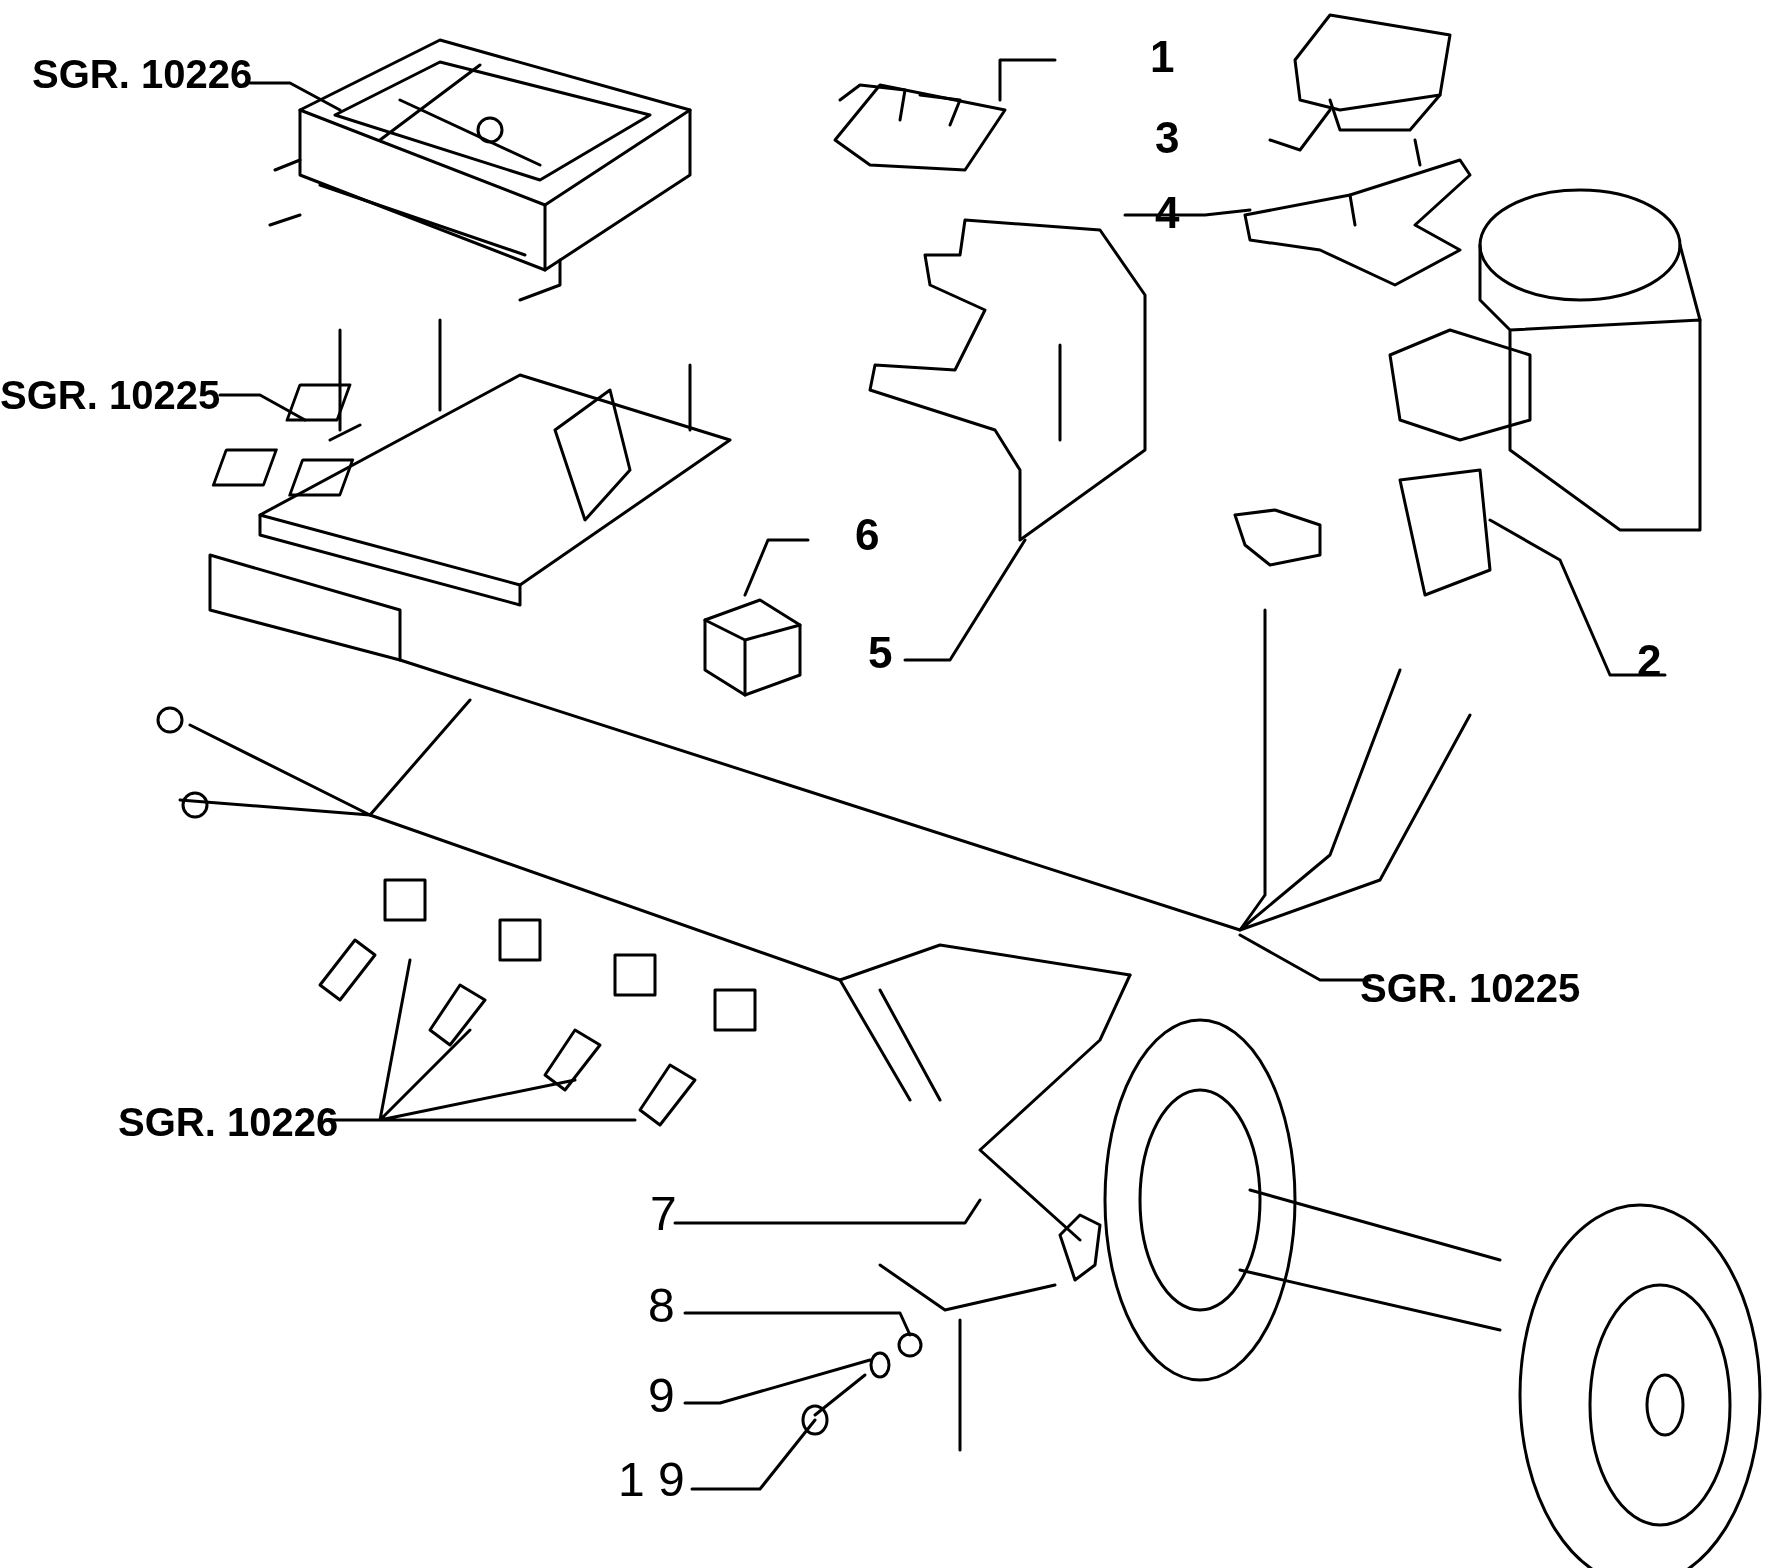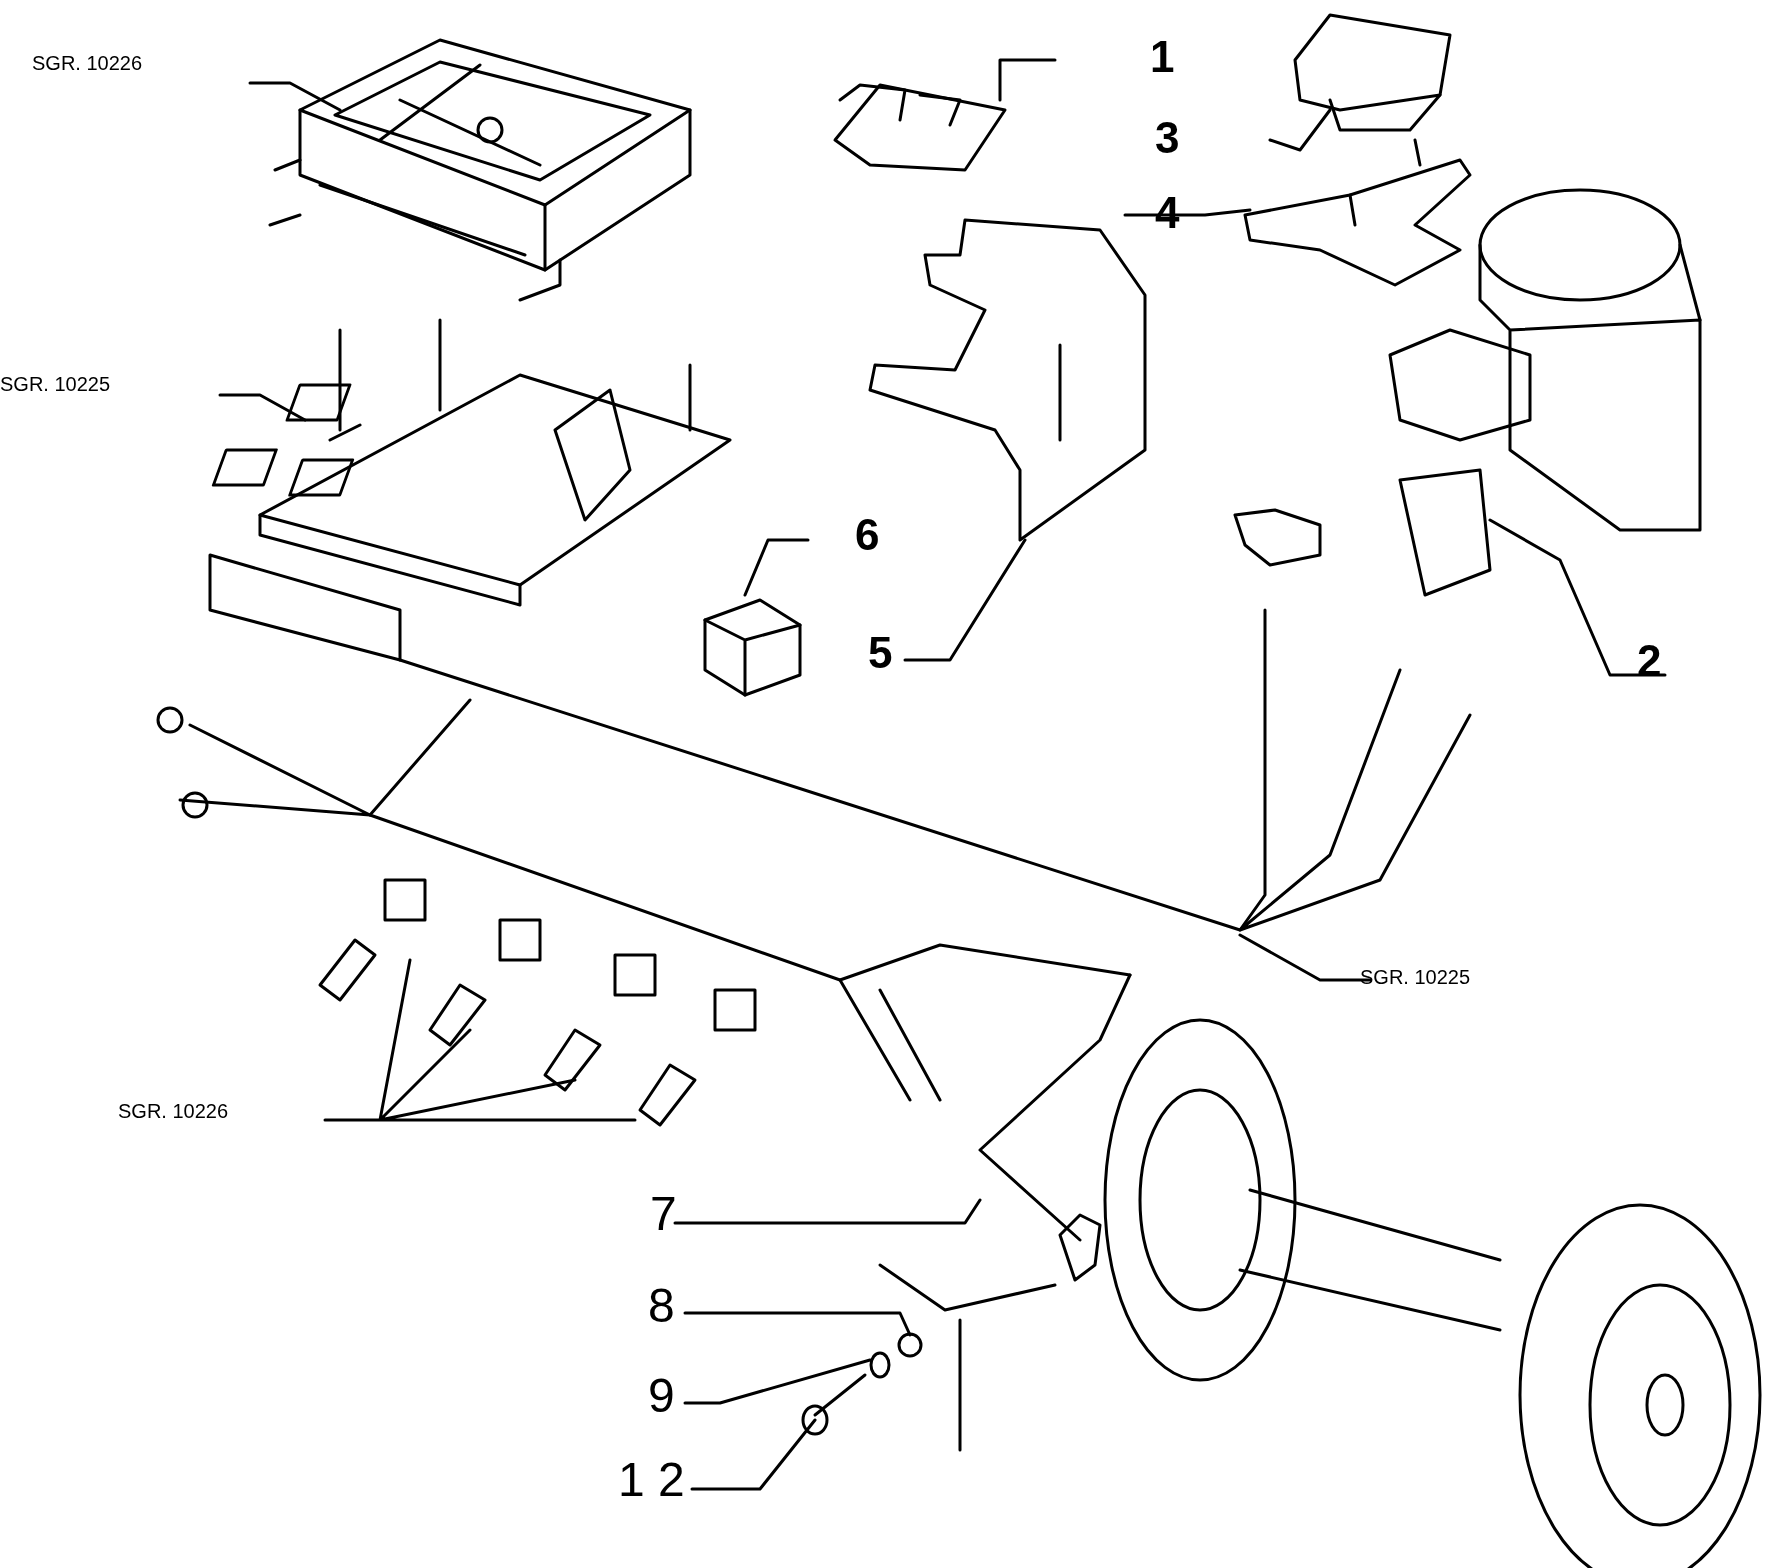--- a/index.html
+++ b/index.html
@@ -1,19 +1,19 @@
 <!DOCTYPE html>
 <html><head>
 <meta charset="utf-8">
 <style>
   html,body{margin:0;padding:0;background:#ffffff;}
   body{width:1782px;height:1568px;position:relative;overflow:hidden;font-family:"Liberation Sans",sans-serif;}
   svg{position:absolute;left:0;top:0;}
   .lbl{position:absolute;color:#000;white-space:nowrap;}
-  .sgr{font-size:20px;font-weight:normal;}
+  .sgr{font-size:40px;font-weight:bold;}
   .num{font-size:44px;font-weight:bold;}
   .numl{font-size:48px;font-weight:normal;}
 </style>
 </head>
 <body>
 
 <svg width="1782" height="1568" viewBox="0 0 1782 1568" fill="none" stroke="#000" stroke-width="3" stroke-linejoin="round" stroke-linecap="round">
 
   <g>
     <path d="M300 110 L440 40 L690 110 L545 205 Z"></path>
@@ -138,13 +138,13 @@
 
 <div class="lbl num" style="left:1150px;top:32px;">1</div>
 <div class="lbl num" style="left:1637px;top:636px;">2</div>
 <div class="lbl num" style="left:1155px;top:113px;">3</div>
 <div class="lbl num" style="left:1155px;top:188px;">4</div>
 <div class="lbl num" style="left:868px;top:628px;">5</div>
 <div class="lbl num" style="left:855px;top:510px;">6</div>
 <div class="lbl numl" style="left:650px;top:1186px;">7</div>
 <div class="lbl numl" style="left:648px;top:1278px;">8</div>
 <div class="lbl numl" style="left:648px;top:1368px;">9</div>
-<div class="lbl numl" style="left:618px;top:1452px;">1 2</div>
+<div class="lbl numl" style="left:618px;top:1452px;">1 9</div>
 
 </body></html>

